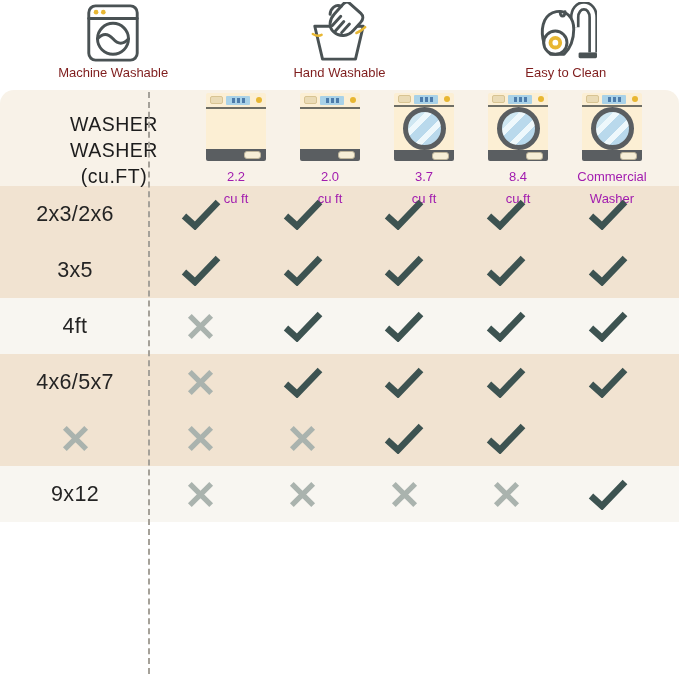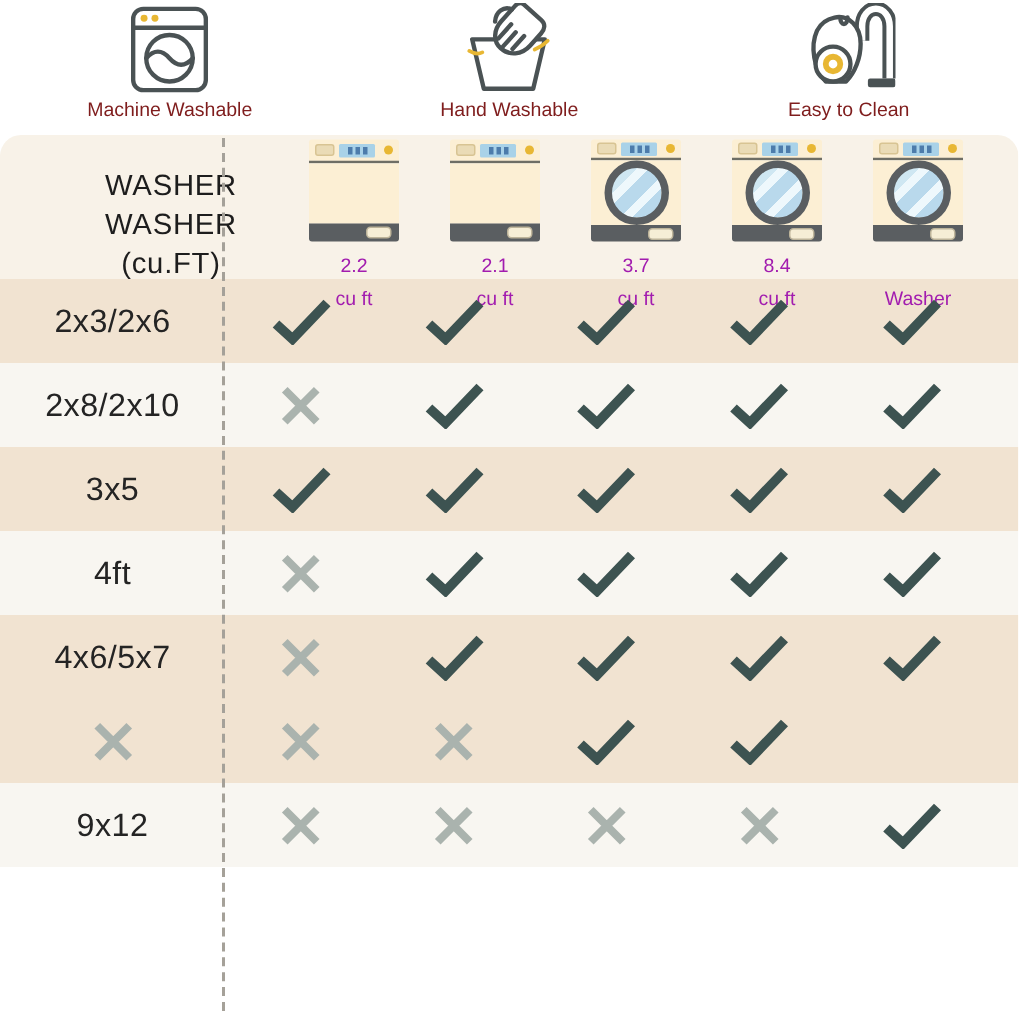--- a/index.html
+++ b/index.html
@@ -197,21 +197,21 @@
               <i></i>
               <i></i>
             </span>
             <span class="w-dot"></span>
           </div>
         <div class="w-body"></div>
         <div class="w-bottom">
             <span class="w-btn"></span>
           </div>
       </div>
-      <div class="col-label"><span>2.1</span><br><span>cu ft</span></div>
+      <div class="col-label"><span>2.0</span><br><span>cu ft</span></div>
     </div>
 
     <div class="col-head">
       <div class="washer front">
         <div class="w-panel">
             <span class="w-knob"></span>
             <span class="w-display">
               <i></i>
               <i></i>
               <i></i>
@@ -260,21 +260,21 @@
             </span>
             <span class="w-dot"></span>
           </div>
         <div class="w-body">
             <div class="w-door"></div>
           </div>
         <div class="w-bottom">
             <span class="w-btn"></span>
           </div>
       </div>
-      <div class="col-label"><br><span>Washer</span></div>
+      <div class="col-label"><span>Commercial</span><br><span>Washer</span></div>
     </div>
   </div>
 
   <div id="table-body">
       <div class="row grid row-dark">
         <div class="row-label">2x3/2x6</div>
         <div class="cell">
           <svg class="mark check" viewBox="0 0 40 32">
             <path d="M3 18 L14 28 L37 4"></path>
           </svg>
@@ -293,48 +293,20 @@
           <svg class="mark check" viewBox="0 0 40 32">
             <path d="M3 18 L14 28 L37 4"></path>
           </svg>
         </div>
         <div class="cell">
           <svg class="mark check" viewBox="0 0 40 32">
             <path d="M3 18 L14 28 L37 4"></path>
           </svg>
         </div>
       </div>
-      <div class="row grid row-light">
-        <div class="row-label">2x8/2x10</div>
-        <div class="cell">
-          <svg class="mark cross" viewBox="0 0 32 32">
-            <path d="M5 5 L27 27 M27 5 L5 27"></path>
-          </svg>
-        </div>
-        <div class="cell">
-          <svg class="mark check" viewBox="0 0 40 32">
-            <path d="M3 18 L14 28 L37 4"></path>
-          </svg>
-        </div>
-        <div class="cell">
-          <svg class="mark check" viewBox="0 0 40 32">
-            <path d="M3 18 L14 28 L37 4"></path>
-          </svg>
-        </div>
-        <div class="cell">
-          <svg class="mark check" viewBox="0 0 40 32">
-            <path d="M3 18 L14 28 L37 4"></path>
-          </svg>
-        </div>
-        <div class="cell">
-          <svg class="mark check" viewBox="0 0 40 32">
-            <path d="M3 18 L14 28 L37 4"></path>
-          </svg>
-        </div>
-      </div>
       <div class="row grid row-dark">
         <div class="row-label">3x5</div>
         <div class="cell">
           <svg class="mark check" viewBox="0 0 40 32">
             <path d="M3 18 L14 28 L37 4"></path>
           </svg>
         </div>
         <div class="cell">
           <svg class="mark check" viewBox="0 0 40 32">
             <path d="M3 18 L14 28 L37 4"></path>

